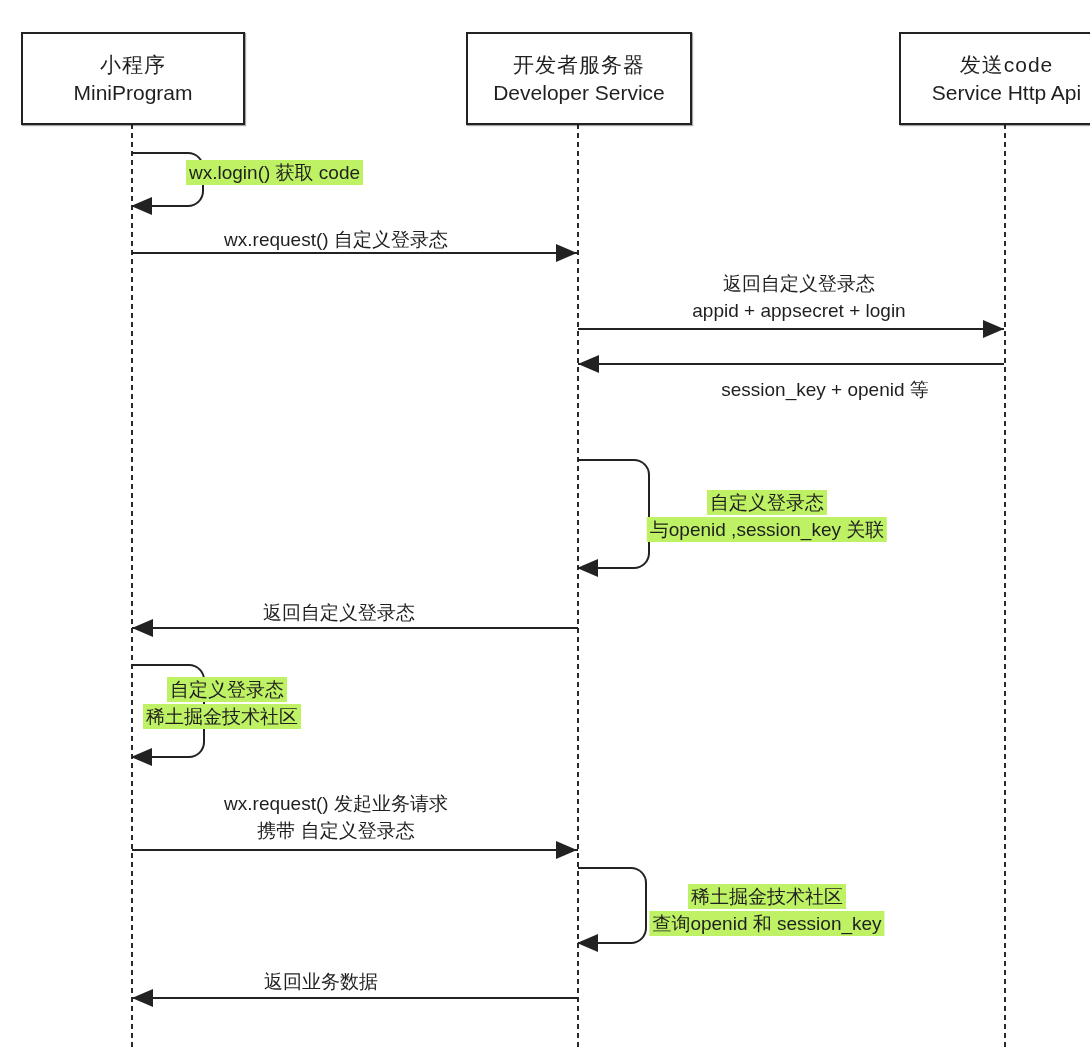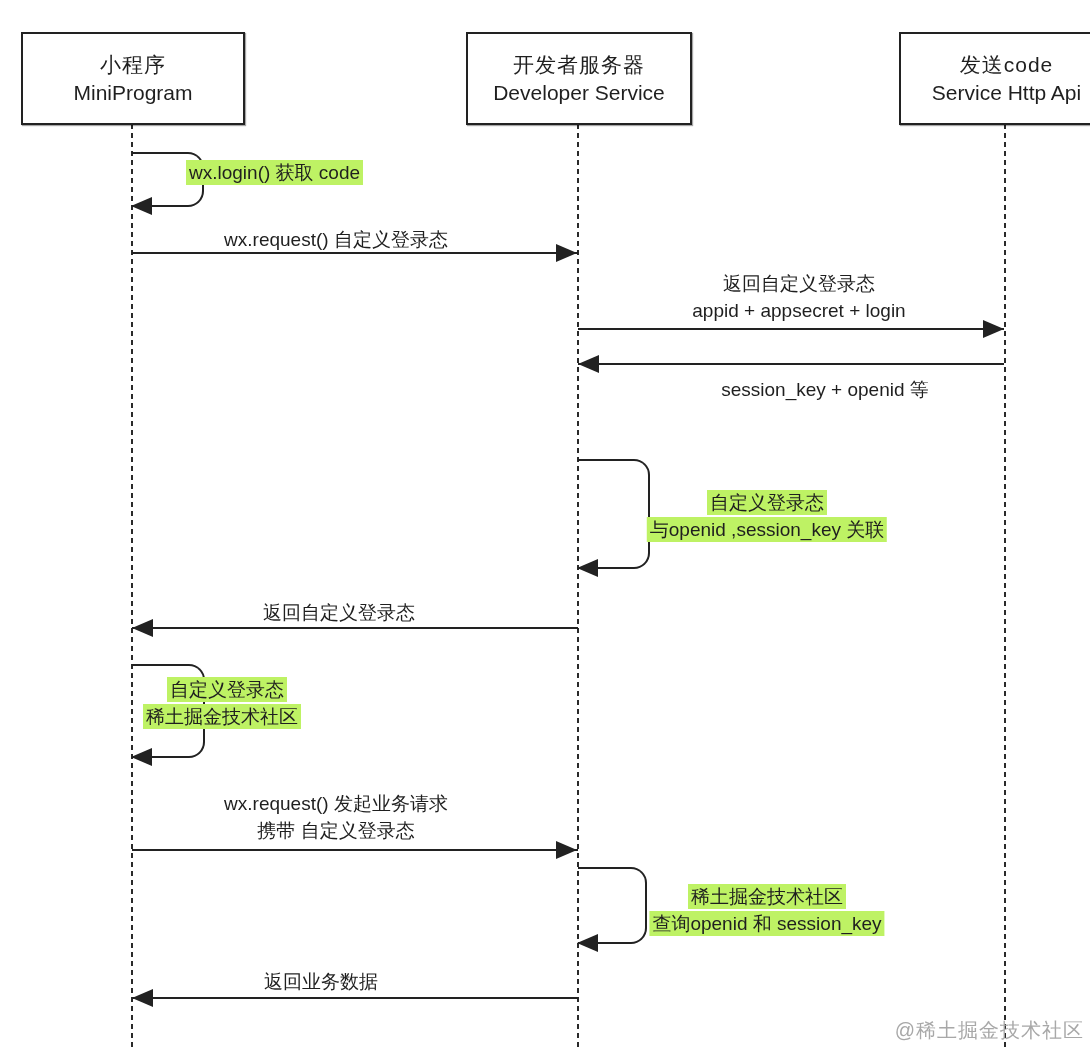--- a/index.html
+++ b/index.html
@@ -119,15 +119,14 @@
     <div class="lbl c bg" style="left:767px;top:884px">稀土掘金技术社区</div>
     <div class="lbl c bg" style="left:767px;top:911px">查询openid 和 session_key</div>
   </div>
 
   <div class="msg">
     <div class="mline" style="left:132px;top:997px;width:446px"></div>
     <div class="tri tri-l" style="left:132px;top:989px"></div>
     <div class="lbl c" style="left:321px;top:969px">返回业务数据</div>
   </div>
 
-  <div class="watermark" style="right:6px;top:1017px">@稀土掘金技术社区</div>
 
 </div>
 
 </body></html>

